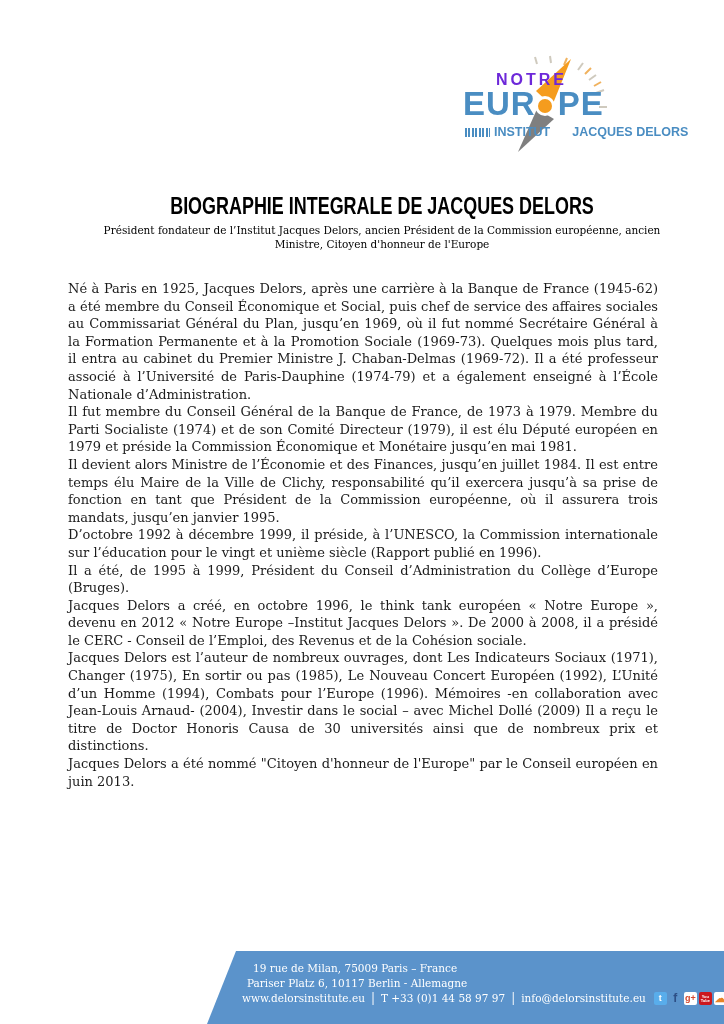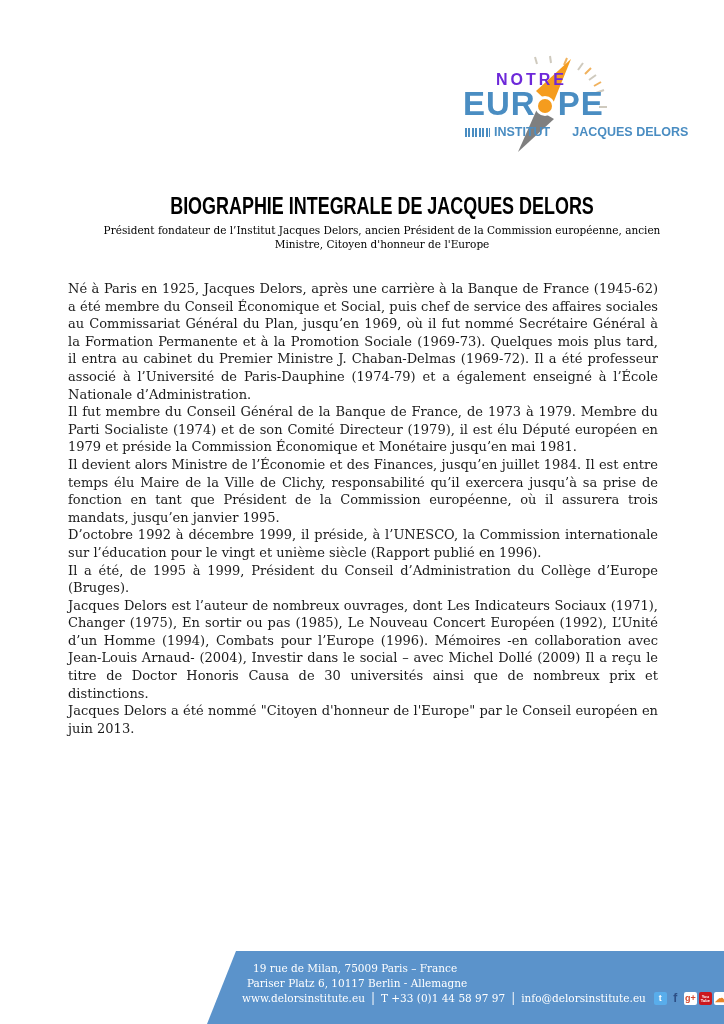--- a/index.html
+++ b/index.html
@@ -104,20 +104,21 @@
       <div>Ministre, Citoyen d'honneur de l'Europe</div>
     </div>
   </div>
 
   <div class="doc-body">
     <p>Né à Paris en 1925, Jacques Delors, après une carrière à la Banque de France (1945-62) a été membre du Conseil Économique et Social, puis chef de service des affaires sociales au Commissariat Général du Plan, jusqu’en 1969, où il fut nommé Secrétaire Général à la Formation Permanente et à la Promotion Sociale (1969-73). Quelques mois plus tard, il entra au cabinet du Premier Ministre J. Chaban-Delmas (1969-72). Il a été professeur associé à l’Université de Paris-Dauphine (1974-79) et a également enseigné à l’École Nationale d’Administration.</p>
     <p>Il fut membre du Conseil Général de la Banque de France, de 1973 à 1979. Membre du Parti Socialiste (1974) et de son Comité Directeur (1979), il est élu Député européen en 1979 et préside la Commission Économique et Monétaire jusqu’en mai 1981.</p>
     <p>Il devient alors Ministre de l’Économie et des Finances, jusqu’en juillet 1984. Il est entre temps élu Maire de la Ville de Clichy, responsabilité qu’il exercera jusqu’à sa prise de fonction en tant que Président de la Commission européenne, où il assurera trois mandats, jusqu’en janvier 1995.</p>
     <p>D’octobre 1992 à décembre 1999, il préside, à l’UNESCO, la Commission internationale sur l’éducation pour le vingt et unième siècle (Rapport publié en 1996).</p>
     <p>Il a été, de 1995 à 1999, Président du Conseil d’Administration du Collège d’Europe (Bruges).</p>
+    <p>Jacques Delors a créé, en octobre 1996, le think tank européen « Notre Europe », devenu en 2012 « Notre Europe –Institut Jacques Delors ». De 2000 à 2008, il a présidé le CERC - Conseil de l’Emploi, des Revenus et de la Cohésion sociale.</p>
     <p>Jacques Delors est l’auteur de nombreux ouvrages, dont Les Indicateurs Sociaux (1971), Changer (1975), En sortir ou pas (1985), Le Nouveau Concert Européen (1992), L’Unité d’un Homme (1994), Combats pour l’Europe (1996). Mémoires -en collaboration avec Jean-Louis Arnaud- (2004), Investir dans le social – avec Michel Dollé (2009) Il a reçu le titre de Doctor Honoris Causa de 30 universités ainsi que de nombreux prix et distinctions.</p>
     <p>Jacques Delors a été nommé "Citoyen d'honneur de l'Europe" par le Conseil européen en juin 2013.</p>
   </div>
 
   <div class="footer-banner"></div>
   <div class="footer-text" style="position:absolute;bottom:18px;top:auto;">
     <div class="footer-line1">19 rue de Milan, 75009 Paris – France</div>
     <div class="footer-line2">Pariser Platz 6,  10117 Berlin - Allemagne</div>
     <div class="footer-line3">
       <span>www.delorsinstitute.eu</span>

